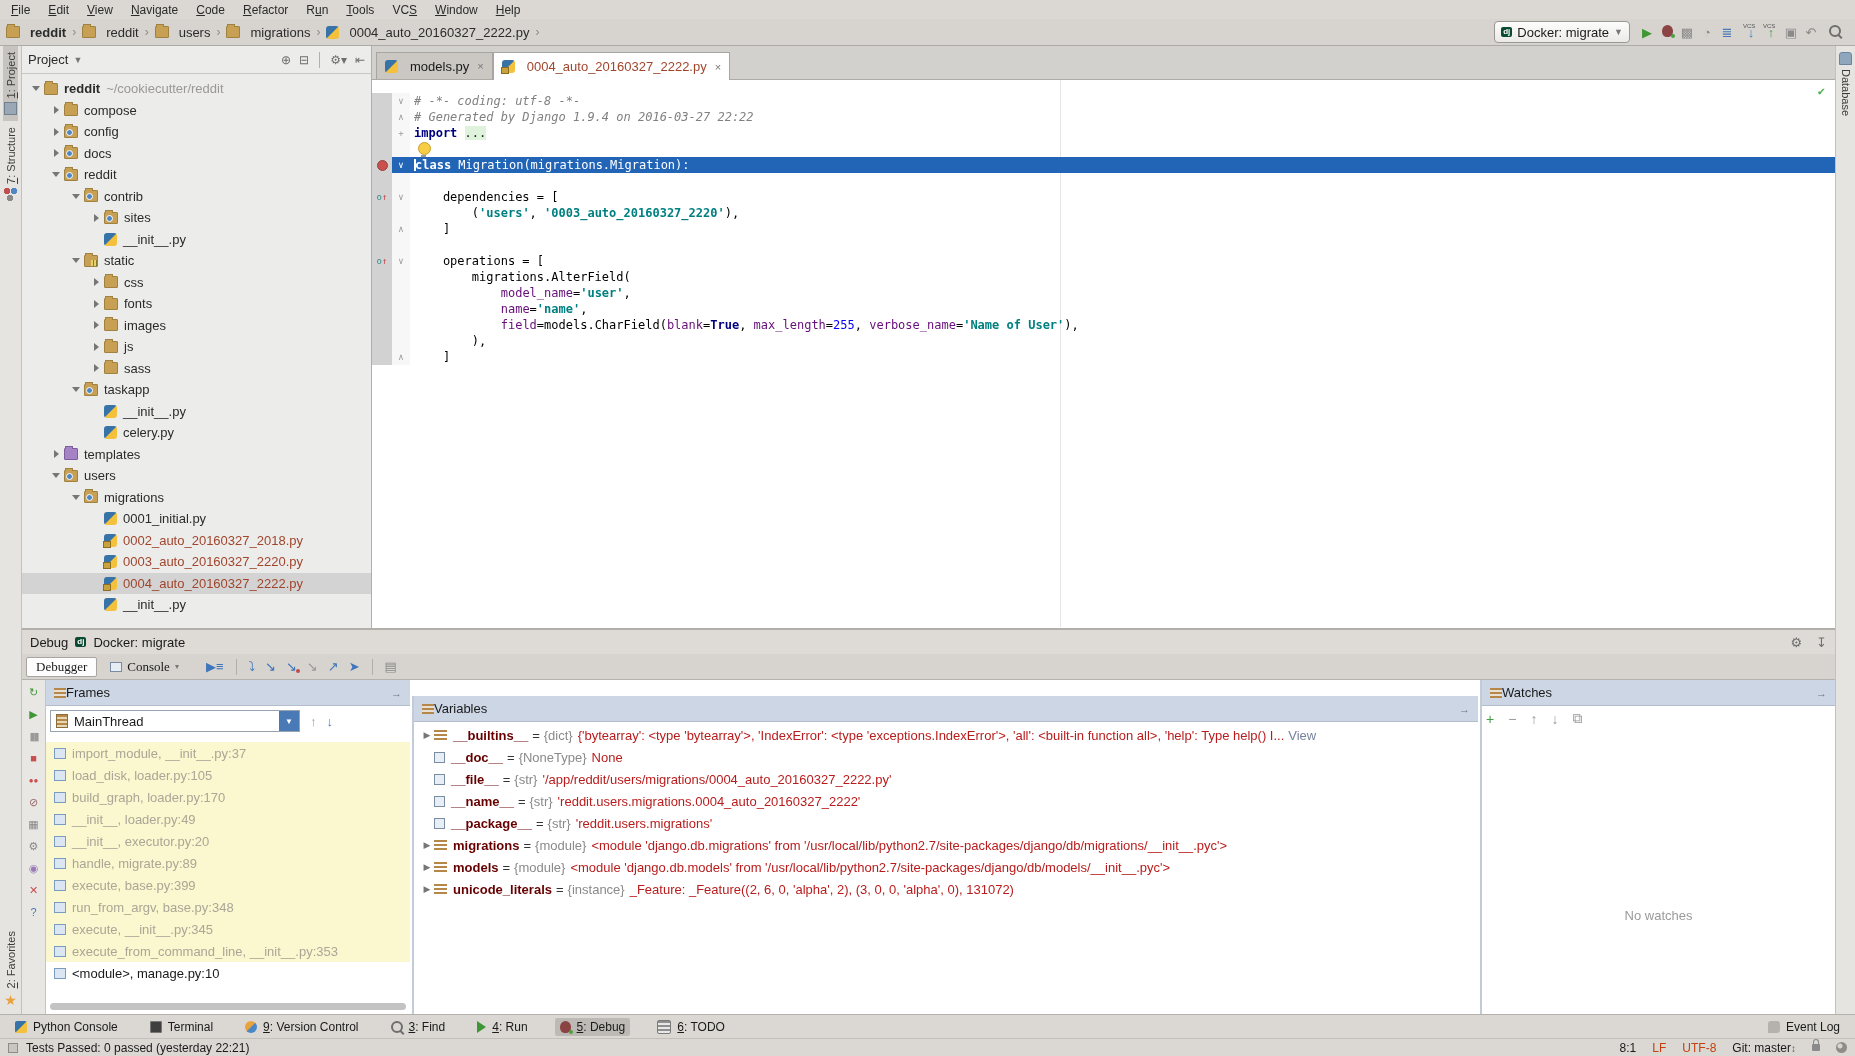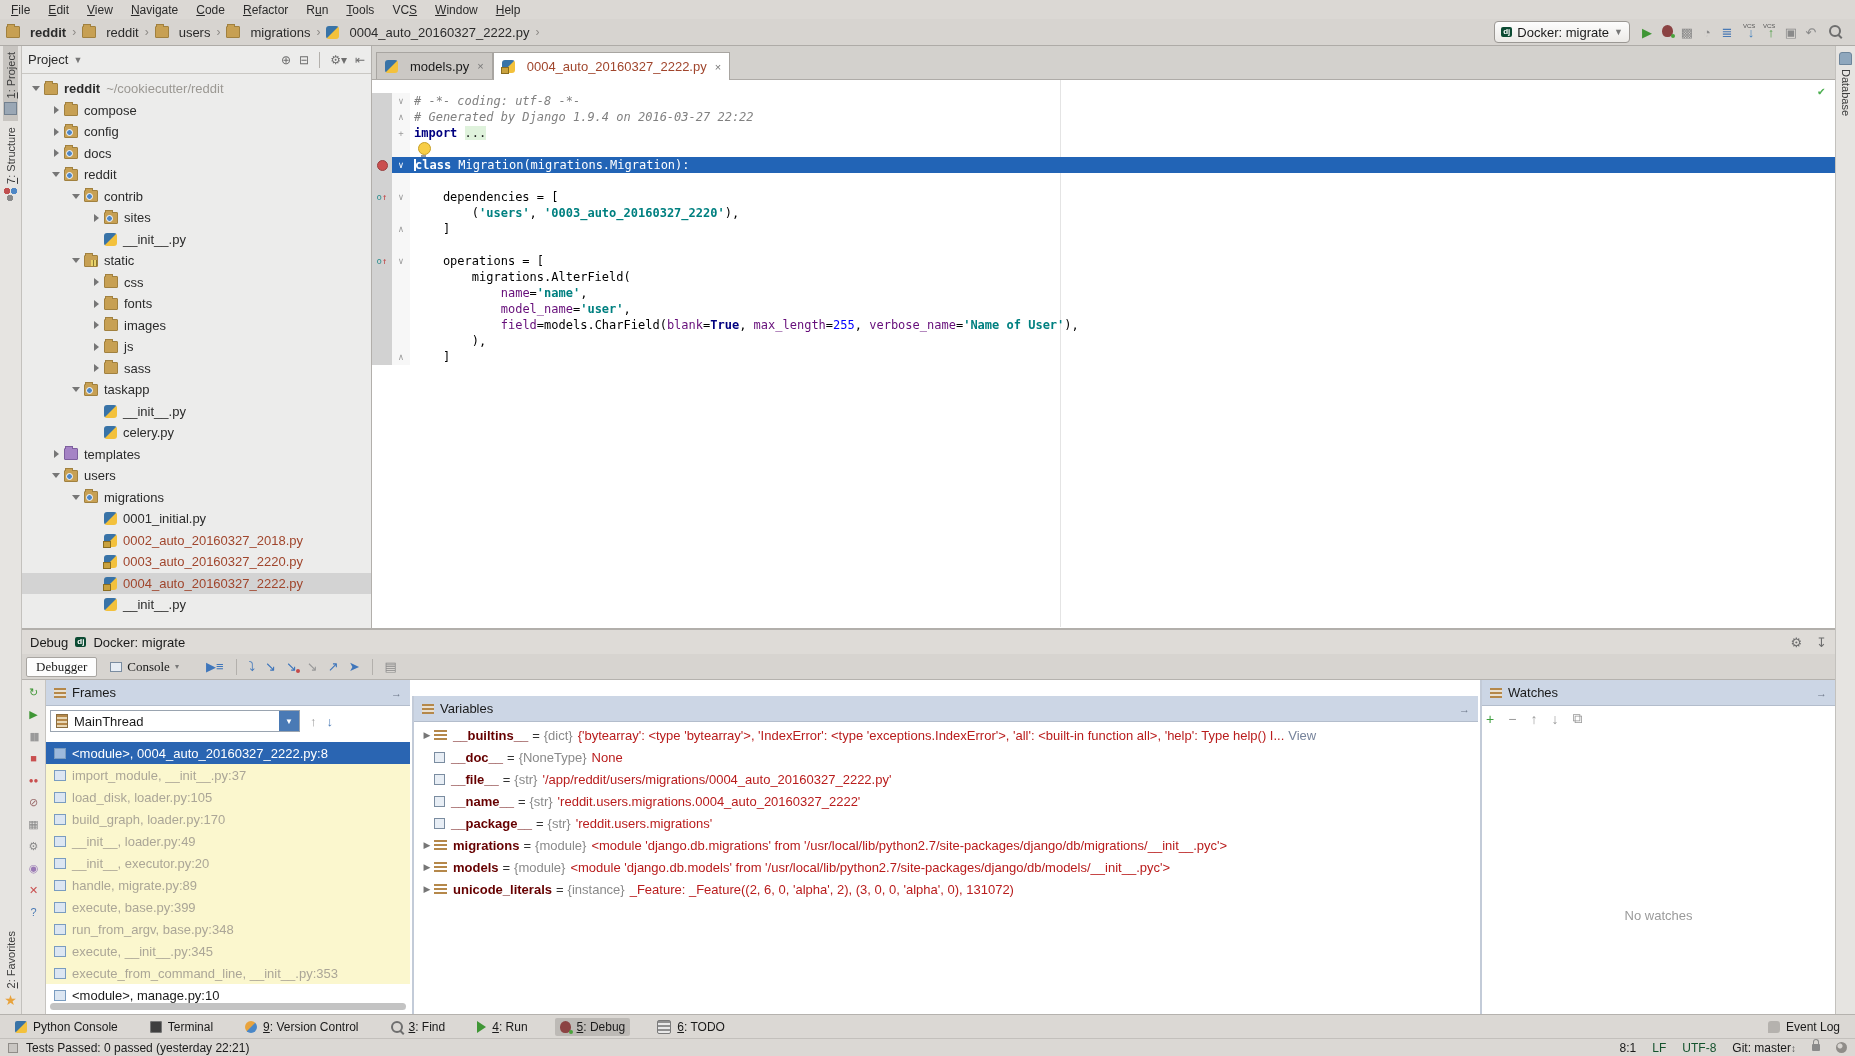--- a/index.html
+++ b/index.html
@@ -107,21 +107,21 @@
   .dtab{display:flex;align-items:center;gap:5px;height:20px;padding:0 9px;font-size:13px;font-family:Liberation Serif, serif;}
   .dtab.active{background:#fdfdfd;border:1px solid #a8a5a1;border-radius:2px;box-sizing:border-box;}
   .dtab .cico{width:12px;height:10px;background:#e7edf4;border:1px solid #7a8ca0;box-sizing:border-box;}
   .dtab .arr{font-size:8px;color:#777;}
   #step-icons{display:flex;align-items:center;gap:10px;margin-left:14px;}
   .stepi{font-size:13px;position:relative;display:inline-flex;align-items:center;}
   .stepi .reddot{position:absolute;width:4px;height:4px;border-radius:50%;right:-3px;bottom:1px;}
   #debug-body{position:relative;height:334px;}
   #dleft-col{position:absolute;left:0;top:0;width:24px;height:100%;background:#e9e7e4;border-right:1px solid #c6c4c0;box-sizing:border-box;display:flex;flex-direction:column;align-items:center;padding-top:6px;gap:9px;}
   .dlicon{font-size:11px;line-height:13px;height:13px;}
-  .phdr{position:absolute;top:0;height:26px;background:#ccd6e5;border-bottom:1px solid #b3bdcc;box-sizing:border-box;display:flex;align-items:center;gap:6px;padding:0 8px;font-size:13px;}
+  .phdr{position:absolute;top:0;height:26px;background:#ccd6e5;border-bottom:1px solid #b3bdcc;box-sizing:border-box;display:flex;align-items:center;padding:0 8px;font-size:13px;}
   .phdr .pin{margin-left:auto;color:#6b7687;font-size:11px;}
   .phdr .hic{width:12px;height:10px;background:repeating-linear-gradient(180deg,#b5884a 0 2px,#e8e0d2 2px 4px);}
   #frames-panel{position:absolute;left:24px;top:0;width:364px;height:100%;}
   #vars-panel{position:absolute;left:390px;top:16px;width:1066px;height:100%;border-left:2px solid #c3cbd8;box-sizing:border-box;}
   #watch-panel{position:absolute;left:1458px;top:0;width:355px;height:100%;border-left:2px solid #c3cbd8;box-sizing:border-box;}
   #thread-row{position:absolute;left:4px;top:30px;display:flex;align-items:center;gap:10px;}
   #thread-combo{width:250px;height:22px;border:1px solid #9aa4b0;background:#fff;display:flex;align-items:center;box-sizing:border-box;padding-left:5px;gap:6px;font-size:13px;}
   #thread-combo .spool{width:10px;height:12px;background:repeating-linear-gradient(180deg,#b5884a 0 2px,#e8d7b5 2px 4px);border:1px solid #8a6d3f;}
   #thread-combo .dd{margin-left:auto;width:20px;height:20px;background:#4a7ab5;color:#fff;display:flex;align-items:center;justify-content:center;font-size:8px;}
   .updown{font-size:13px;}
@@ -151,21 +151,21 @@
   .twitem.active{background:#bdbab6;border-radius:2px;}
   .ic{display:inline-block;width:12px;height:12px;border-radius:2px;flex:none;}
   .ic.python-icon{background:linear-gradient(135deg,#3873a7 49%,#f3c13c 51%);}
   .ic.terminal-icon{background:#3f3f3f;box-shadow:inset 0 0 0 1px #777;}
   .ic.vcs-icon{background:linear-gradient(135deg,#e8a33d 49%,#4a87c7 51%);border-radius:50%;}
   .ic.run-icon{width:0;height:0;border-radius:0;border-top:6px solid transparent;border-bottom:6px solid transparent;border-left:9px solid #3f9635;background:none;}
   .ic.todo-icon{background:repeating-linear-gradient(180deg,#8f8f8f 0 2px,#e8e8e8 2px 4px);border:1px solid #7a7a7a;}
   .ic.event-log-icon{background:#b5b2ae;border-radius:3px 3px 3px 0;}
   #statusbar{left:0;top:1038px;width:100%;height:18px;background:#dbd8d4;border-top:1px solid #c3c0bc;display:flex;align-items:center;padding:0 8px;box-sizing:border-box;font-size:12px;gap:8px;}
   #status-right{margin-left:auto;display:flex;align-items:center;gap:16px;}
-  .dim{color:#14532d;}
+  .dim{color:#c2410c;}
   .sq-ico{width:10px;height:10px;background:#c9c6c2;border:1px solid #8f8c88;box-sizing:border-box;}
   .lock-ico{width:8px;height:7px;background:#8a8a8a;border-radius:1px;position:relative;display:inline-block;}
   .lock-ico::before{content:'';position:absolute;top:-5px;left:1px;width:4px;height:4px;border:1.5px solid #8a8a8a;border-bottom:none;border-radius:3px 3px 0 0;}
   .hector-ico{width:11px;height:11px;border-radius:50%;background:radial-gradient(circle at 4px 4px,#d8d5d1 2px,#8f8c88 3px);display:inline-block;}
 </style>
 </head>
 <body>
 
 <div class="abs" id="menubar">
     <span class="menu-item"><span class="u">F</span>ile</span>
@@ -444,22 +444,22 @@
         <div class="cl"><span class="g"></span><span class="fo">+</span><span class="tx"><span class="seg-k">import </span><span class="seg-f">...</span></span></div>
         <div class="cl"><span class="g"></span><span class="fo"></span><span class="tx"></span></div>
         <div class="cl sel"><span class="g"><span class="bp-dot"></span></span><span class="fo">∨</span><span class="tx"><span class="caret"></span><span class="seg-k">class </span><span class="seg-t">Migration(migrations.Migration):</span></span></div>
         <div class="cl"><span class="g"></span><span class="fo"></span><span class="tx"></span></div>
         <div class="cl"><span class="g"><span class="ov-mark">o<span class="up">↑</span></span></span><span class="fo">∨</span><span class="tx"><span class="seg-t">    dependencies = [</span></span></div>
         <div class="cl"><span class="g"></span><span class="fo"></span><span class="tx"><span class="seg-t">        (</span><span class="seg-s">'users'</span><span class="seg-t">, </span><span class="seg-s">'0003_auto_20160327_2220'</span><span class="seg-t">),</span></span></div>
         <div class="cl"><span class="g"></span><span class="fo">∧</span><span class="tx"><span class="seg-t">    ]</span></span></div>
         <div class="cl"><span class="g"></span><span class="fo"></span><span class="tx"></span></div>
         <div class="cl"><span class="g"><span class="ov-mark">o<span class="up">↑</span></span></span><span class="fo">∨</span><span class="tx"><span class="seg-t">    operations = [</span></span></div>
         <div class="cl"><span class="g"></span><span class="fo"></span><span class="tx"><span class="seg-t">        migrations.AlterField(</span></span></div>
+        <div class="cl"><span class="g"></span><span class="fo"></span><span class="tx"><span class="seg-t">            </span><span class="seg-p">model_name</span><span class="seg-t">=</span><span class="seg-s">'user'</span><span class="seg-t">,</span></span></div>
         <div class="cl"><span class="g"></span><span class="fo"></span><span class="tx"><span class="seg-t">            </span><span class="seg-p">name</span><span class="seg-t">=</span><span class="seg-s">'name'</span><span class="seg-t">,</span></span></div>
-        <div class="cl"><span class="g"></span><span class="fo"></span><span class="tx"><span class="seg-t">            </span><span class="seg-p">model_name</span><span class="seg-t">=</span><span class="seg-s">'user'</span><span class="seg-t">,</span></span></div>
         <div class="cl"><span class="g"></span><span class="fo"></span><span class="tx"><span class="seg-t">            </span><span class="seg-p">field</span><span class="seg-t">=models.CharField(</span><span class="seg-p">blank</span><span class="seg-t">=</span><span class="seg-k">True</span><span class="seg-t">, </span><span class="seg-p">max_length</span><span class="seg-t">=</span><span class="seg-n">255</span><span class="seg-t">, </span><span class="seg-p">verbose_name</span><span class="seg-t">=</span><span class="seg-s">'Name of User'</span><span class="seg-t">),</span></span></div>
         <div class="cl"><span class="g"></span><span class="fo"></span><span class="tx"><span class="seg-t">        ),</span></span></div>
         <div class="cl"><span class="g"></span><span class="fo">∧</span><span class="tx"><span class="seg-t">    ]</span></span></div>
       </div>
     <div class="abs" id="bulb"></div>
     <div class="abs" id="inspect-ok">✔</div>
     <div class="abs" id="scroll-mark"></div>
   </div>
 </div>
 
@@ -521,24 +521,20 @@
       <div id="thread-row">
         <div id="thread-combo">
           <span class="spool"></span>
           <span>MainThread</span>
           <span class="dd">▼</span>
         </div>
         <span class="updown" style="color:#9a9a9a">↑</span>
         <span class="updown" style="color:#4a7ab5">↓</span>
       </div>
       <div id="frames-list">
-          <div class="frow current">
-            <span class="fico"></span>
-            <span>&lt;module&gt;, 0004_auto_20160327_2222.py:8</span>
-          </div>
           <div class="frow lib">
             <span class="fico"></span>
             <span>import_module, __init__.py:37</span>
           </div>
           <div class="frow lib">
             <span class="fico"></span>
             <span>load_disk, loader.py:105</span>
           </div>
           <div class="frow lib">
             <span class="fico"></span>

